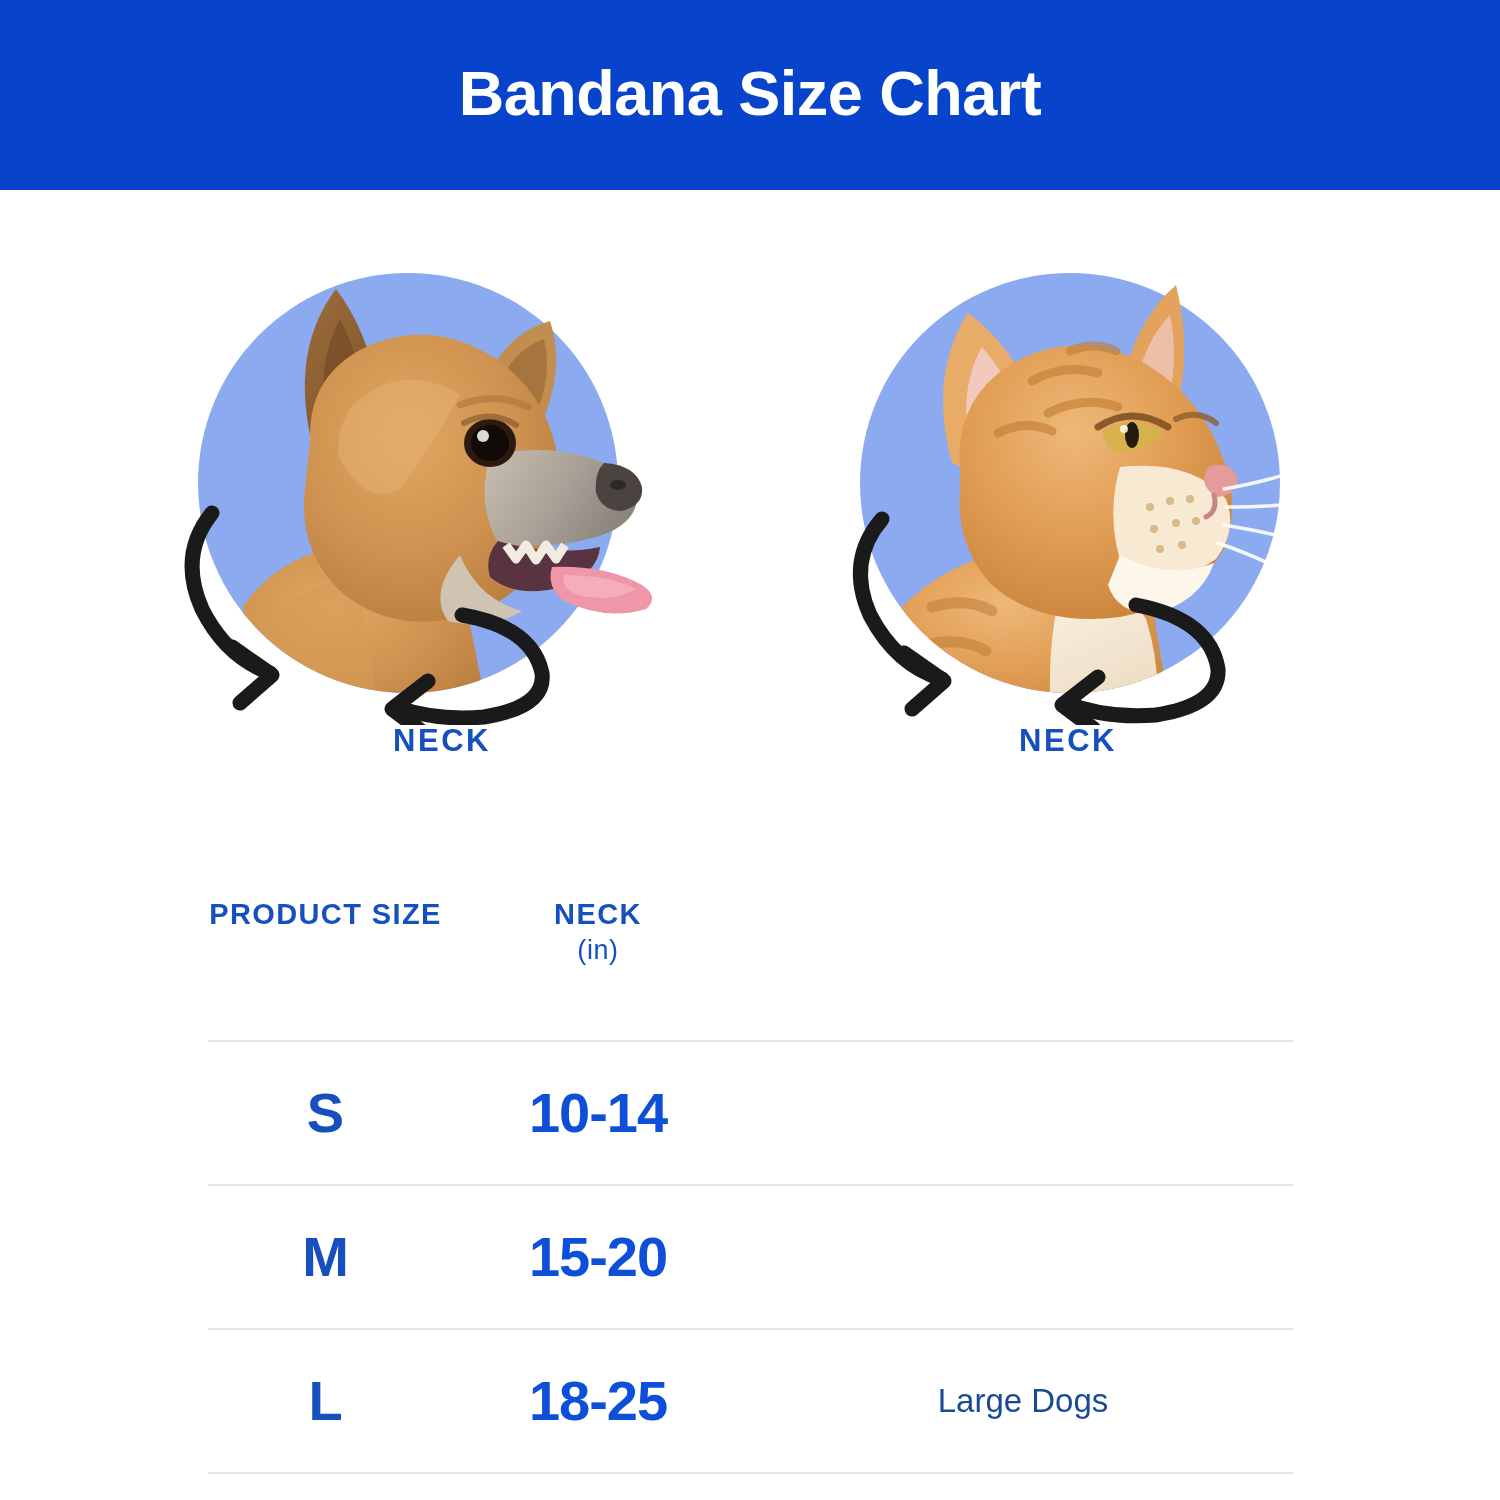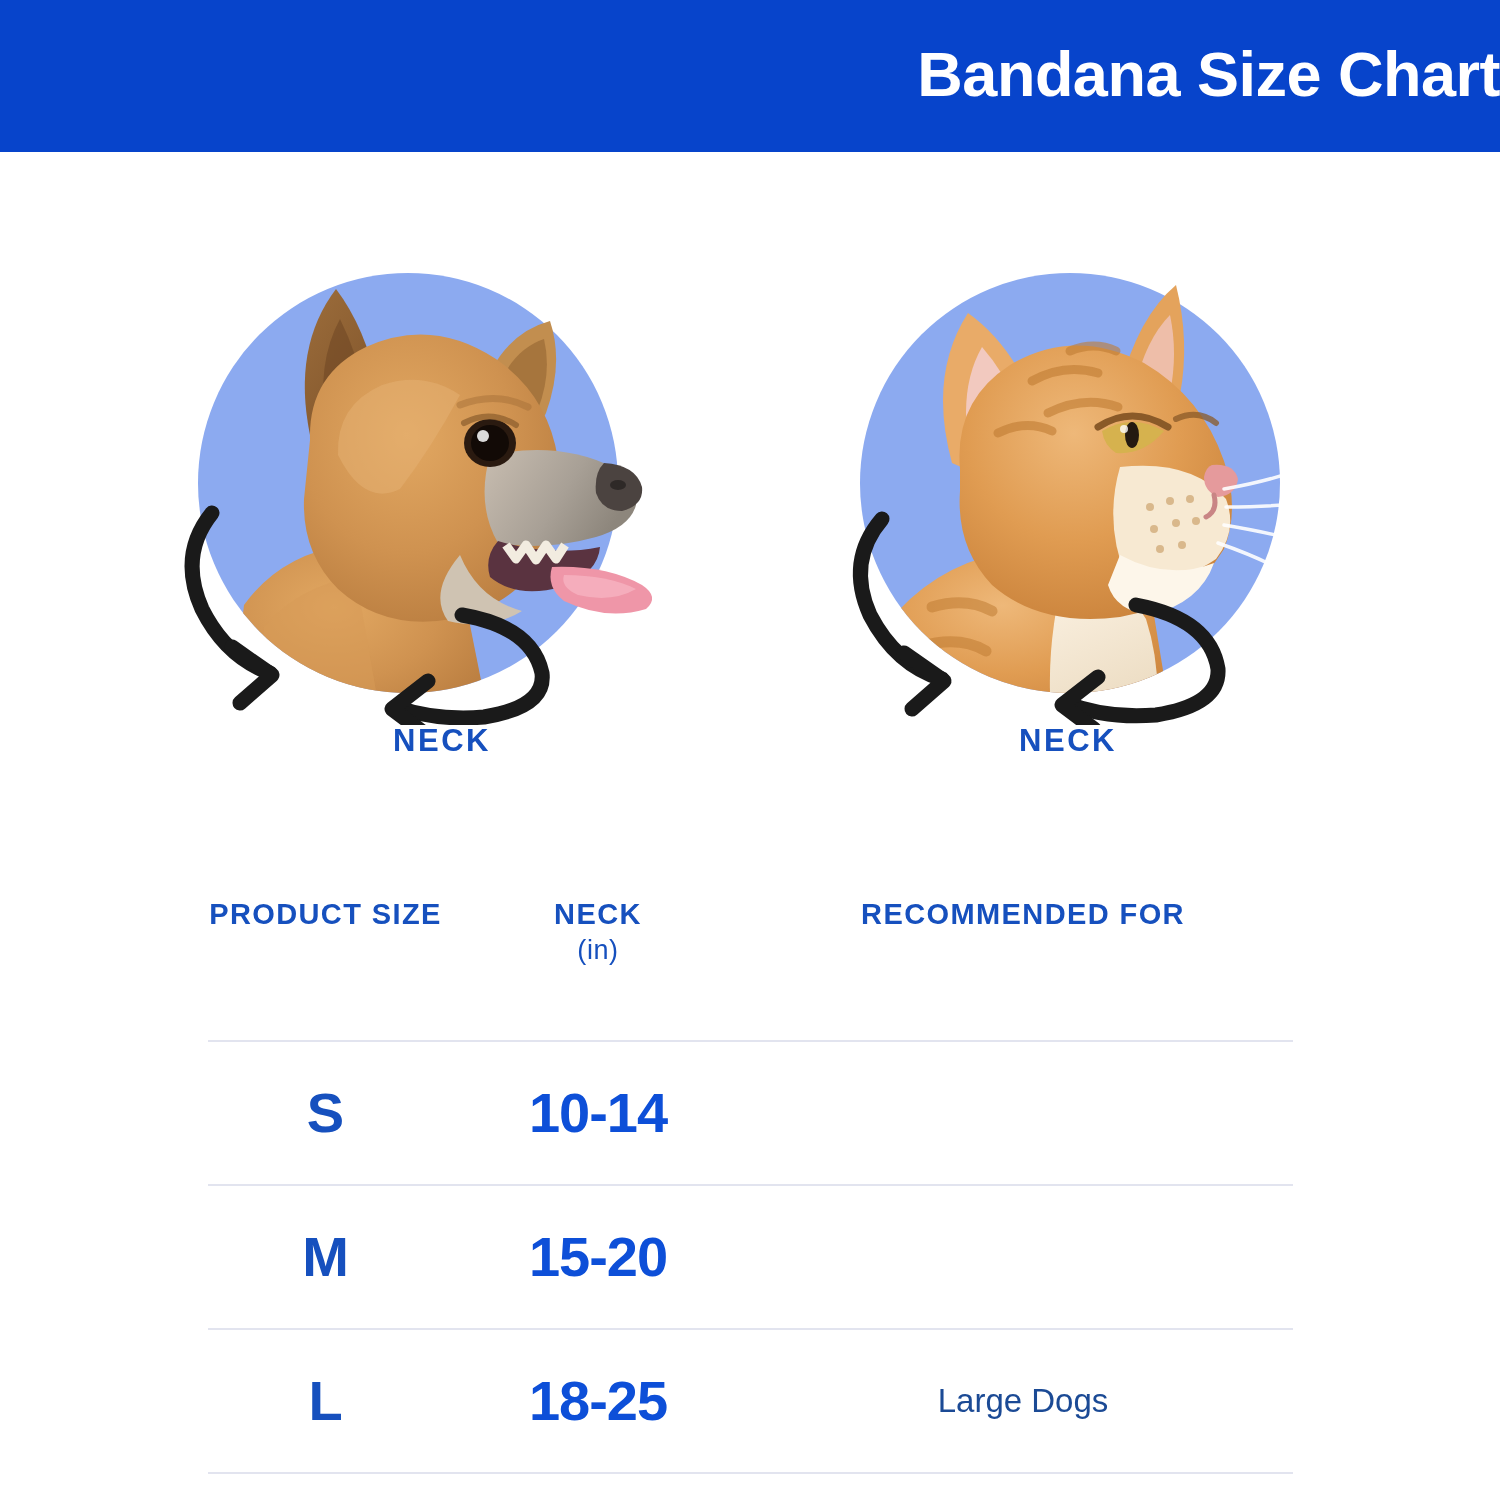--- a/index.html
+++ b/index.html
@@ -6,23 +6,23 @@
   body{
     width:1500px;height:1500px;
     background:#ffffff;
     font-family:"Liberation Sans","DejaVu Sans",sans-serif;
     overflow:hidden;
     position:relative;
   }
 
   
   .banner{
-    position:absolute;left:0;top:0;width:1500px;height:152px;
+    position:absolute;left:0;top:0;width:1500px;height:190px;
     background:#0744cb;
-    display:flex;align-items:center;justify-content:flex-end;
+    display:flex;align-items:center;justify-content:center;
   }
   .banner-title{
     color:#ffffff;
     font-size:63px;
     font-weight:bold;
     letter-spacing:-0.5px;
     line-height:1;
     margin-top:-4px;
   }
 
@@ -304,23 +304,20 @@
   <div class="t-row head-row">
     <div class="t-col c1">
       <span class="head-cell">PRODUCT SIZE</span>
     </div>
     <div class="t-col c2">
       <span class="head-cell">
         <span>NECK</span>
         <span class="head-sub">(in)</span>
       </span>
     </div>
-    <div class="t-col c3">
-      <span class="head-cell">RECOMMENDED FOR</span>
-    </div>
   </div>
 
   <div class="divider"></div>
 
   <div class="t-row body-row">
     <div class="t-col c1">
       <span class="cell-size">S</span>
     </div>
     <div class="t-col c2">
       <span class="cell-neck">10-14</span>

